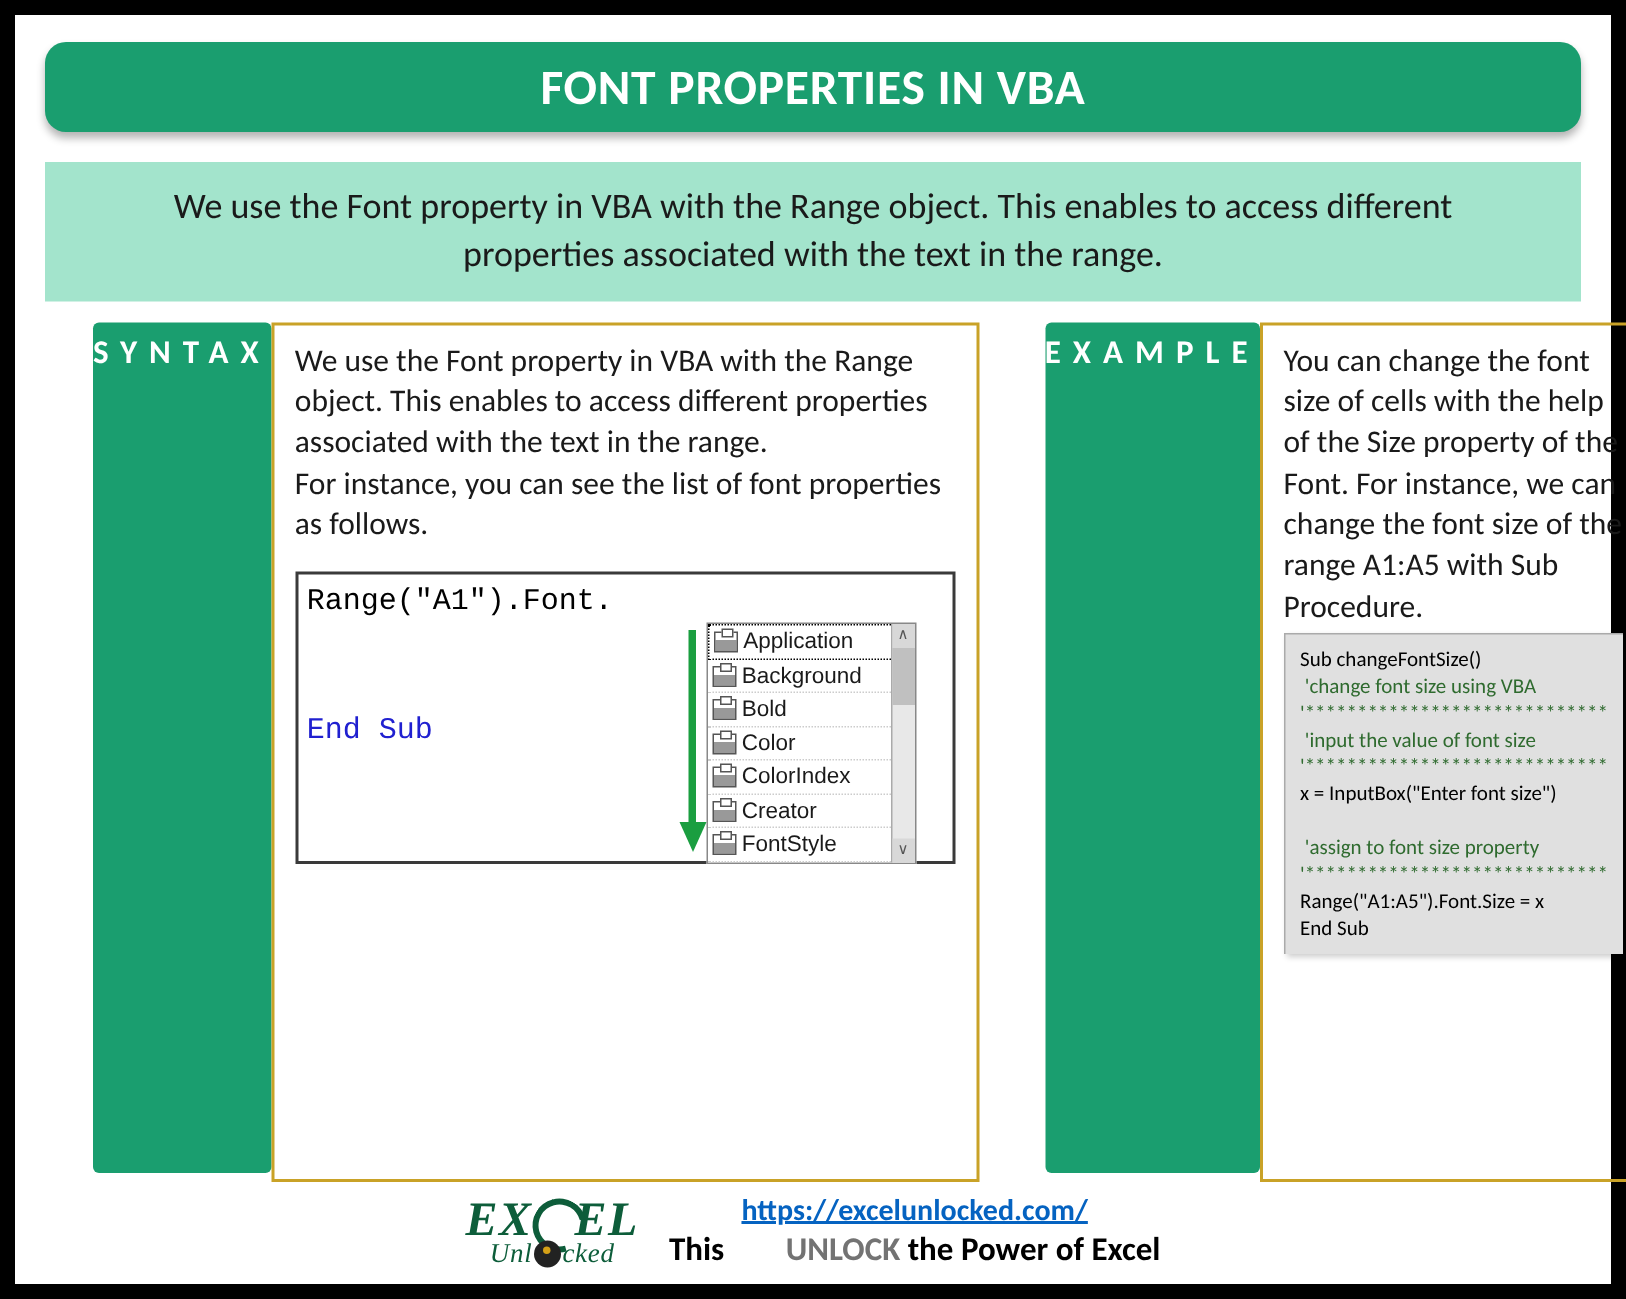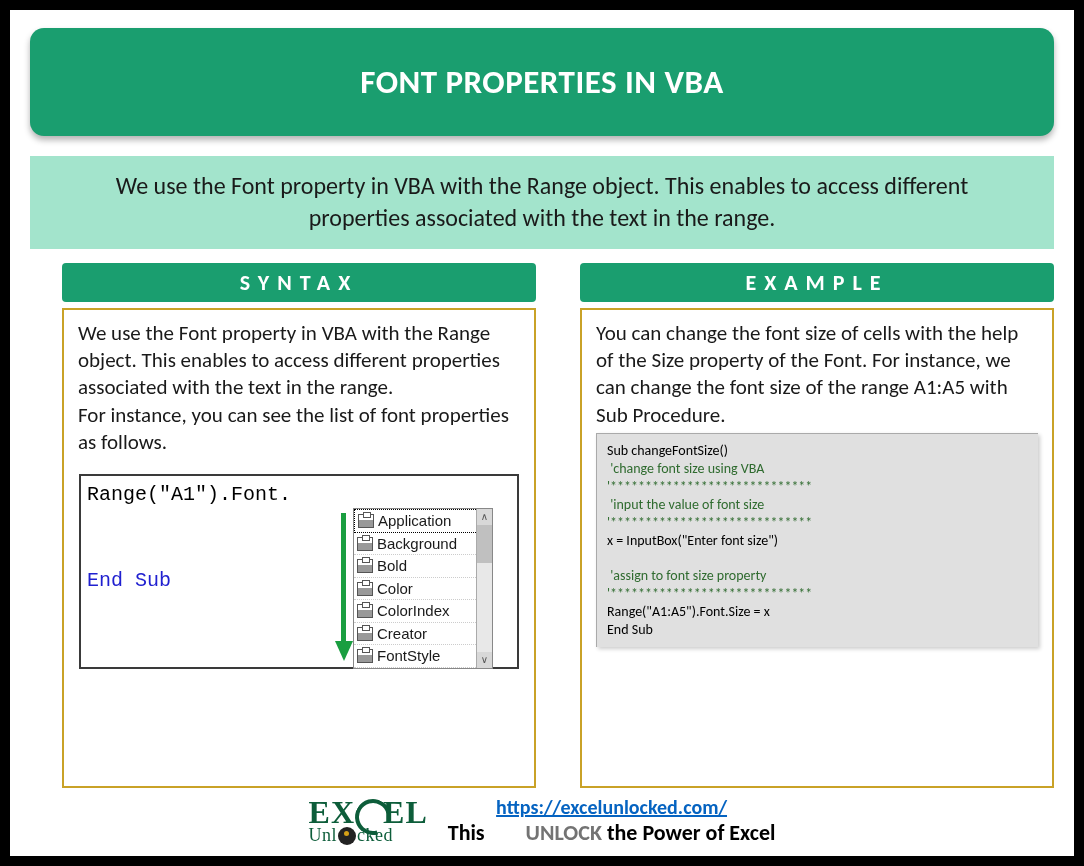--- a/index.html
+++ b/index.html
@@ -1,22 +1,22 @@
 <!DOCTYPE html>
 <html><head>
 <meta charset="utf-8">
 <style>
 * { box-sizing: border-box; margin: 0; padding: 0; }
 body { font-family: Calibri, Arial, sans-serif; background: #fff; }
 .outer { width: 1084px; height: 866px; background: #000; padding: 10px; }
 .inner { width: 100%; height: 100%; background: #fff; padding: 18px 20px 10px 20px; display: flex; flex-direction: column; }
-.title-bar { background: #1a9e6f; border-radius: 14px; color: #fff; font-weight: bold; font-size: 33px; text-align: center; padding: 34px 0; box-shadow: 0 4px 6px rgba(0,0,0,0.3); margin-bottom: 20px; letter-spacing: 0.5px; }
+.title-bar { background: #1a9e6f; border-radius: 14px; color: #fff; font-weight: bold; font-size: 33px; text-align: center; padding: 10px 0; box-shadow: 0 4px 6px rgba(0,0,0,0.3); margin-bottom: 20px; letter-spacing: 0.5px; }
 .intro-box { background: #a3e4cc; color: #1a1a1a; font-size: 24px; text-align: center; padding: 14px 40px; line-height: 1.35; margin-bottom: 14px; }
 .columns { display: flex; gap: 12px; flex: 1; }
-.col { flex: 1; display: flex; flex-direction: column; padding-left: 32px; }
+.col { flex: 1; display: flex; flex-direction: row; padding-left: 32px; }
 .col-header { background: #1a9e6f; color: #fff; font-weight: bold; font-size: 22px; text-align: center; padding: 6px 0; letter-spacing: 8px; border-radius: 4px; margin-bottom: 6px; }
 .col-body { border: 2px solid #c9a227; padding: 10px 14px; flex: 1; font-size: 21px; color: #1a1a1a; line-height: 1.3; }
 .syntax-text { margin-bottom: 18px; }
 .code-editor { border: 2px solid #3a3a3a; width: 440px; height: 195px; margin: 0 auto; position: relative; font-family: 'Courier New', monospace; font-size: 20px; padding: 6px; background: #fff; }
 .code-line1 { color: #000; }
 .code-line2 { color: #2020d0; margin-top: 60px; }
 .intellisense { position: absolute; top: 32px; right: 24px; width: 140px; border: 1px solid #888; background: #fff; font-family: Arial, sans-serif; font-size: 15px; }
 .intellisense-row { display: flex; align-items: center; padding: 1px 3px; border-bottom: 1px dotted #ccc; position: relative; }
 .intellisense-row.sel { border: 1px dotted #000; }
 .prop-icon { width: 16px; height: 14px; margin-right: 4px; border: 1px solid #555; background: linear-gradient(to bottom, #fff 40%, #999 40%); position: relative; }
@@ -26,21 +26,21 @@
 .scroll-arrow.top { position: absolute; top: 0; }
 .scroll-arrow.bot { position: absolute; bottom: 0; }
 .scroll-thumb { position: absolute; top: 16px; width: 100%; height: 38px; background: #c0c0c0; }
 .green-arrow { position: absolute; left: -16px; top: 4px; width: 10px; height: 150px; }
 .green-arrow::before { content: ''; position: absolute; left: 3px; top: 0; width: 5px; height: 130px; background: #1a9e40; }
 .green-arrow::after { content: ''; position: absolute; left: -3px; top: 128px; width: 0; height: 0; border-left: 9px solid transparent; border-right: 9px solid transparent; border-top: 20px solid #1a9e40; }
 .example-code { background: #e0e0e0; padding: 8px 10px; font-size: 14px; line-height: 1.28; border-left: 1px solid #aaa; border-top: 1px solid #aaa; box-shadow: 2px 2px 4px rgba(0,0,0,0.2); margin-top: 4px; }
 .code-black { color: #000; }
 .code-comment { color: #2f6b2f; }
 .footer { display: flex; align-items: center; justify-content: center; gap: 20px; margin-top: 6px; }
-.logo-wrap { display: flex; flex-direction: column; align-items: flex-start; font-family: 'Times New Roman', serif; }
+.logo-wrap { display: flex; flex-direction: column; align-items: center; font-family: 'Times New Roman', serif; font-style: italic; }
 .logo-top { font-size: 32px; font-weight: bold; color: #0d5d3a; letter-spacing: 1px; display: flex; align-items: center; }
 .logo-c { position: relative; display: inline-block; width: 28px; height: 28px; }
 .logo-c::before { content: ''; position: absolute; width: 28px; height: 28px; border: 4px solid #0d5d3a; border-radius: 50%; border-right-color: transparent; top: 0; left: 0; transform: rotate(30deg); }
 .logo-bot { font-size: 18px; color: #0d5d3a; margin-top: -6px; letter-spacing: 0.5px; display: flex; align-items: center; }
 .logo-keyhole { width: 18px; height: 18px; background: #222; border-radius: 50%; display: inline-block; margin: 0 1px; position: relative; }
 .logo-keyhole::after { content: ''; position: absolute; top: 4px; left: 6px; width: 5px; height: 5px; background: #d4a017; border-radius: 50%; }
 .footer-text { text-align: center; }
 .footer-link { color: #0563c1; font-weight: bold; font-size: 20px; text-decoration: underline; }
 .footer-slogan { font-size: 22px; font-weight: bold; color: #000; }
 .unlock-word { color: #737373; margin-left: 36px; }

